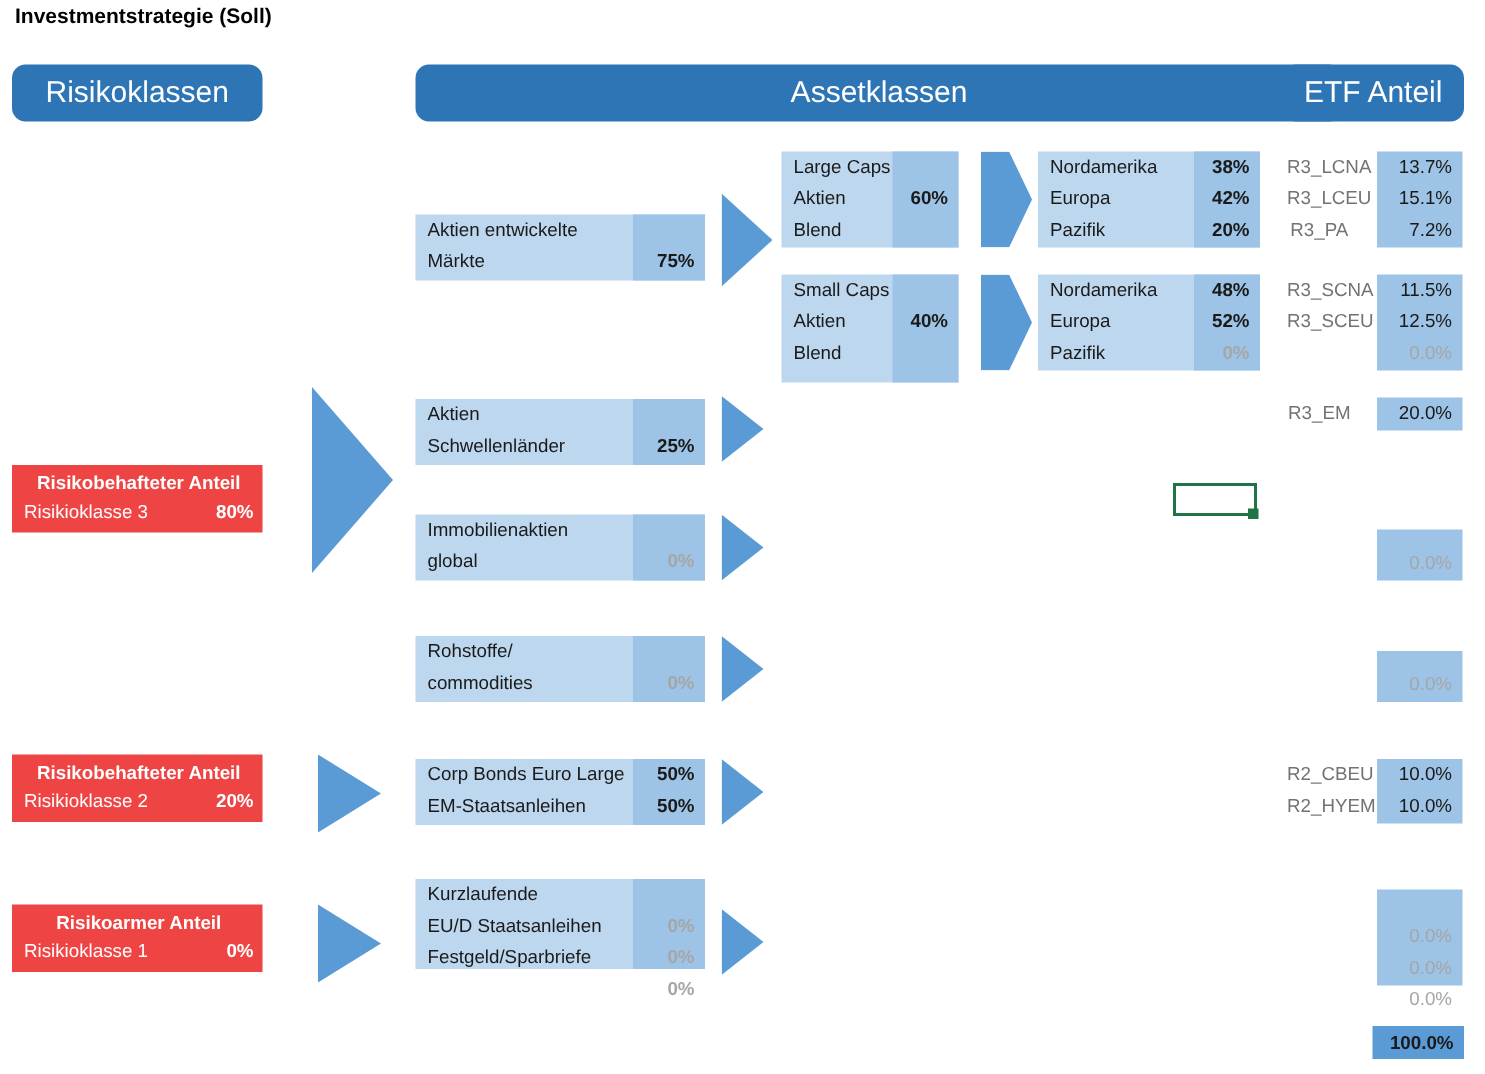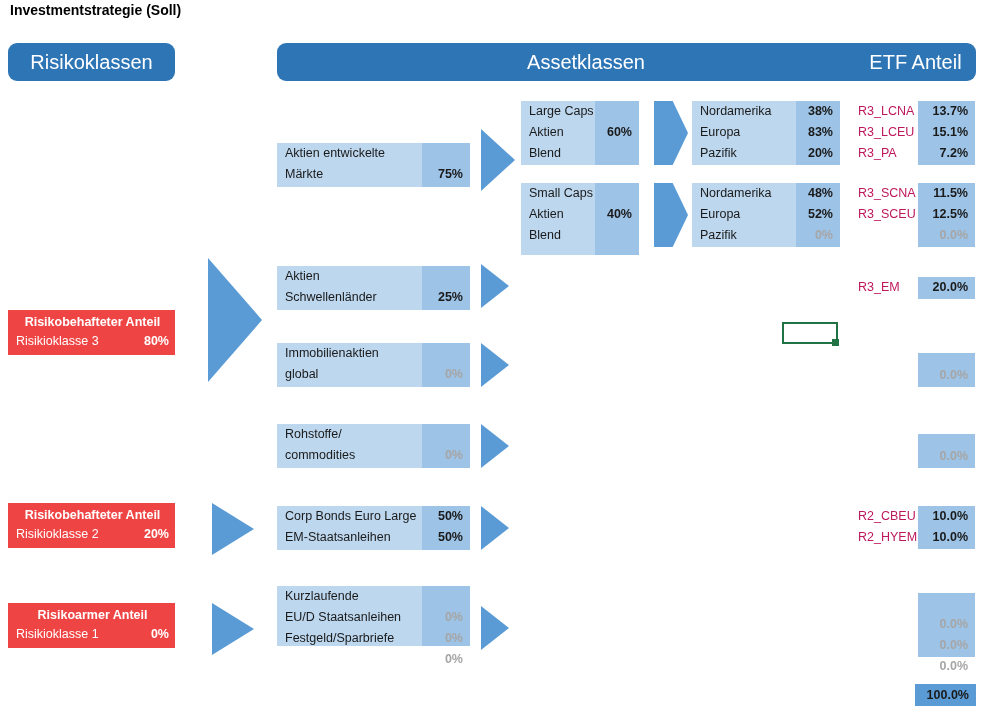--- a/index.html
+++ b/index.html
@@ -122,41 +122,41 @@
   
   .etf-group {
     display: flex;
     font-size: 12.5px;
     line-height: 21px;
     box-sizing: border-box;
   }
   .etf-group .etf-codes {
     width: 60px;
     flex: 0 0 60px;
-    text-align: left;
+    text-align: center;
     padding-right: 17px;
     box-sizing: border-box;
-    color: #be185d;
+    color: #737373;
     white-space: nowrap;
   }
   .etf-group .etf-vals {
     background: #9DC3E6;
     width: 57px;
     flex: 0 0 57px;
     text-align: right;
     padding-right: 7px;
     box-sizing: border-box;
-    font-weight: bold;
+    font-weight: normal;
     color: #1a1a1a;
   }
   .etf-group .etf-vals .zero { color: #A6A6A6; }
 
   .e-large { left: 858px; top: 101px; width: 118px; height: 64px; }
   .e-small { left: 858px; top: 183px; width: 118px; height: 64px; }
-  .e-em    { left: 858px; top: 277px; width: 118px; height: 22px; }
+  .e-em    { left: 858px; top: 265px; width: 118px; height: 22px; }
   .e-immo  { left: 858px; top: 353px; width: 118px; height: 34px; }
   .e-comm  { left: 858px; top: 434px; width: 118px; height: 34px; }
   .e-bonds { left: 858px; top: 506px; width: 118px; height: 43px; }
   .e-cash  { left: 858px; top: 593px; width: 118px; height: 64px; }
 
   .e-immo .etf-vals, .e-comm .etf-vals { padding-top: 12px; }
   .e-cash .etf-vals { padding-top: 0px; }
 
   
   .etf-total {
@@ -358,21 +358,21 @@
   <div class="abs arrow chev arw-c2"></div>
 
   <div class="abs lb-box r-large">
     <div class="lb-labels">
       <div>Nordamerika</div>
       <div>Europa</div>
       <div>Pazifik</div>
     </div>
     <div class="lb-vals">
       <div>38%</div>
-      <div>83%</div>
+      <div>42%</div>
       <div>20%</div>
     </div>
   </div>
 
   <div class="abs lb-box r-small">
     <div class="lb-labels">
       <div>Nordamerika</div>
       <div>Europa</div>
       <div>Pazifik</div>
     </div>

